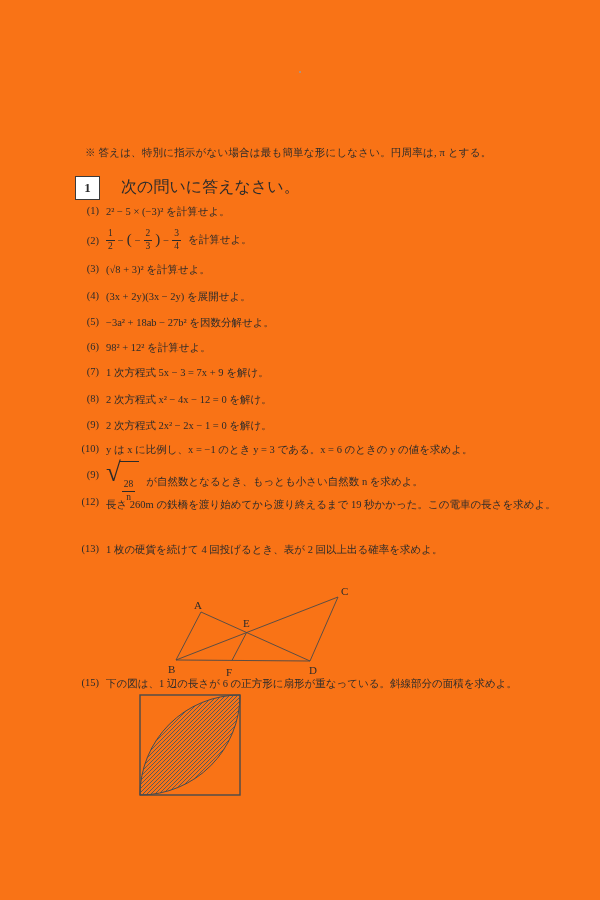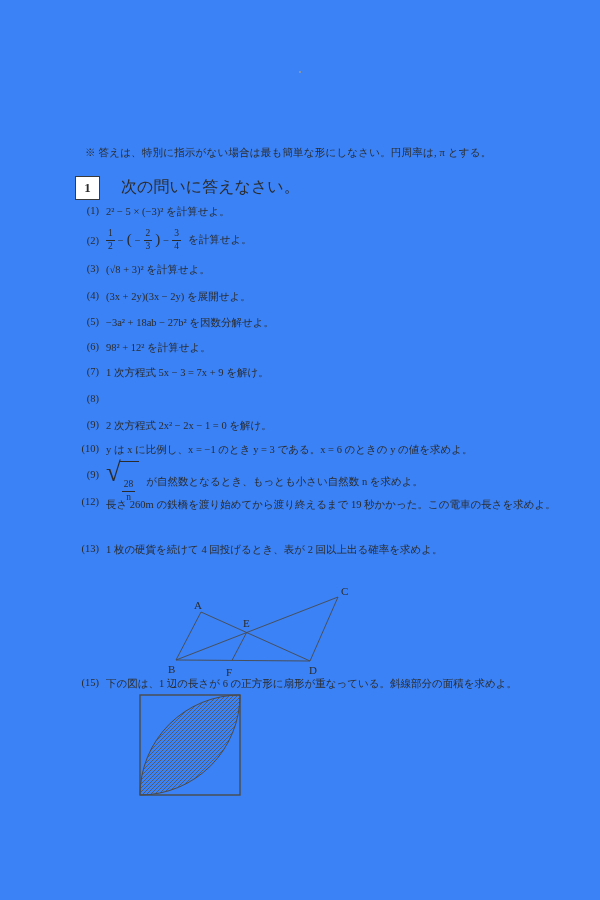--- a/index.html
+++ b/index.html
@@ -1,17 +1,17 @@
 <!DOCTYPE html>
 <html><head>
 <meta charset="utf-8">
 <style>
   html,body{margin:0;padding:0;background:#ffffff;}
   .page{
-    position:relative;width:600px;height:900px;background:#3b82f6;
+    position:relative;width:600px;height:900px;background:#f97316;
     font-family:"Liberation Serif","DejaVu Serif",serif;
     color:#2b2b2b;overflow:hidden;
   }
   .speck{position:absolute;left:299px;top:71px;width:2px;height:2px;background:#9a9a9a;border-radius:50%;}
   .note{position:absolute;left:85px;top:146px;font-size:10.5px;letter-spacing:0.2px;white-space:nowrap;}
   .section-head{position:absolute;left:75px;top:175px;height:25px;display:flex;align-items:center;}
   .section-box{
     width:23px;height:22px;border:1.3px solid #3a3a3a;display:flex;align-items:center;justify-content:center;
     font-size:13px;font-weight:bold;background:#fff;
   }
@@ -99,20 +99,21 @@
     <span class="ptext">98² + 12² を計算せよ。</span>
   </div>
 
   <div class="row" style="top:366px">
     <span class="pnum">(7)</span>
     <span class="ptext">1 次方程式 5x − 3 = 7x + 9 を解け。</span>
   </div>
 
   <div class="row" style="top:393px">
     <span class="pnum">(8)</span>
+    <span class="ptext">2 次方程式 x² − 4x − 12 = 0 を解け。</span>
   </div>
 
   <div class="row" style="top:419px">
     <span class="pnum">(9)</span>
     <span class="ptext">2 次方程式 2x² − 2x − 1 = 0 を解け。</span>
   </div>
 
   <div class="row" style="top:443px">
     <span class="pnum">(10)</span>
     <span class="ptext">y は x に比例し、x = −1 のとき y = 3 である。x = 6 のときの y の値を求めよ。</span>

